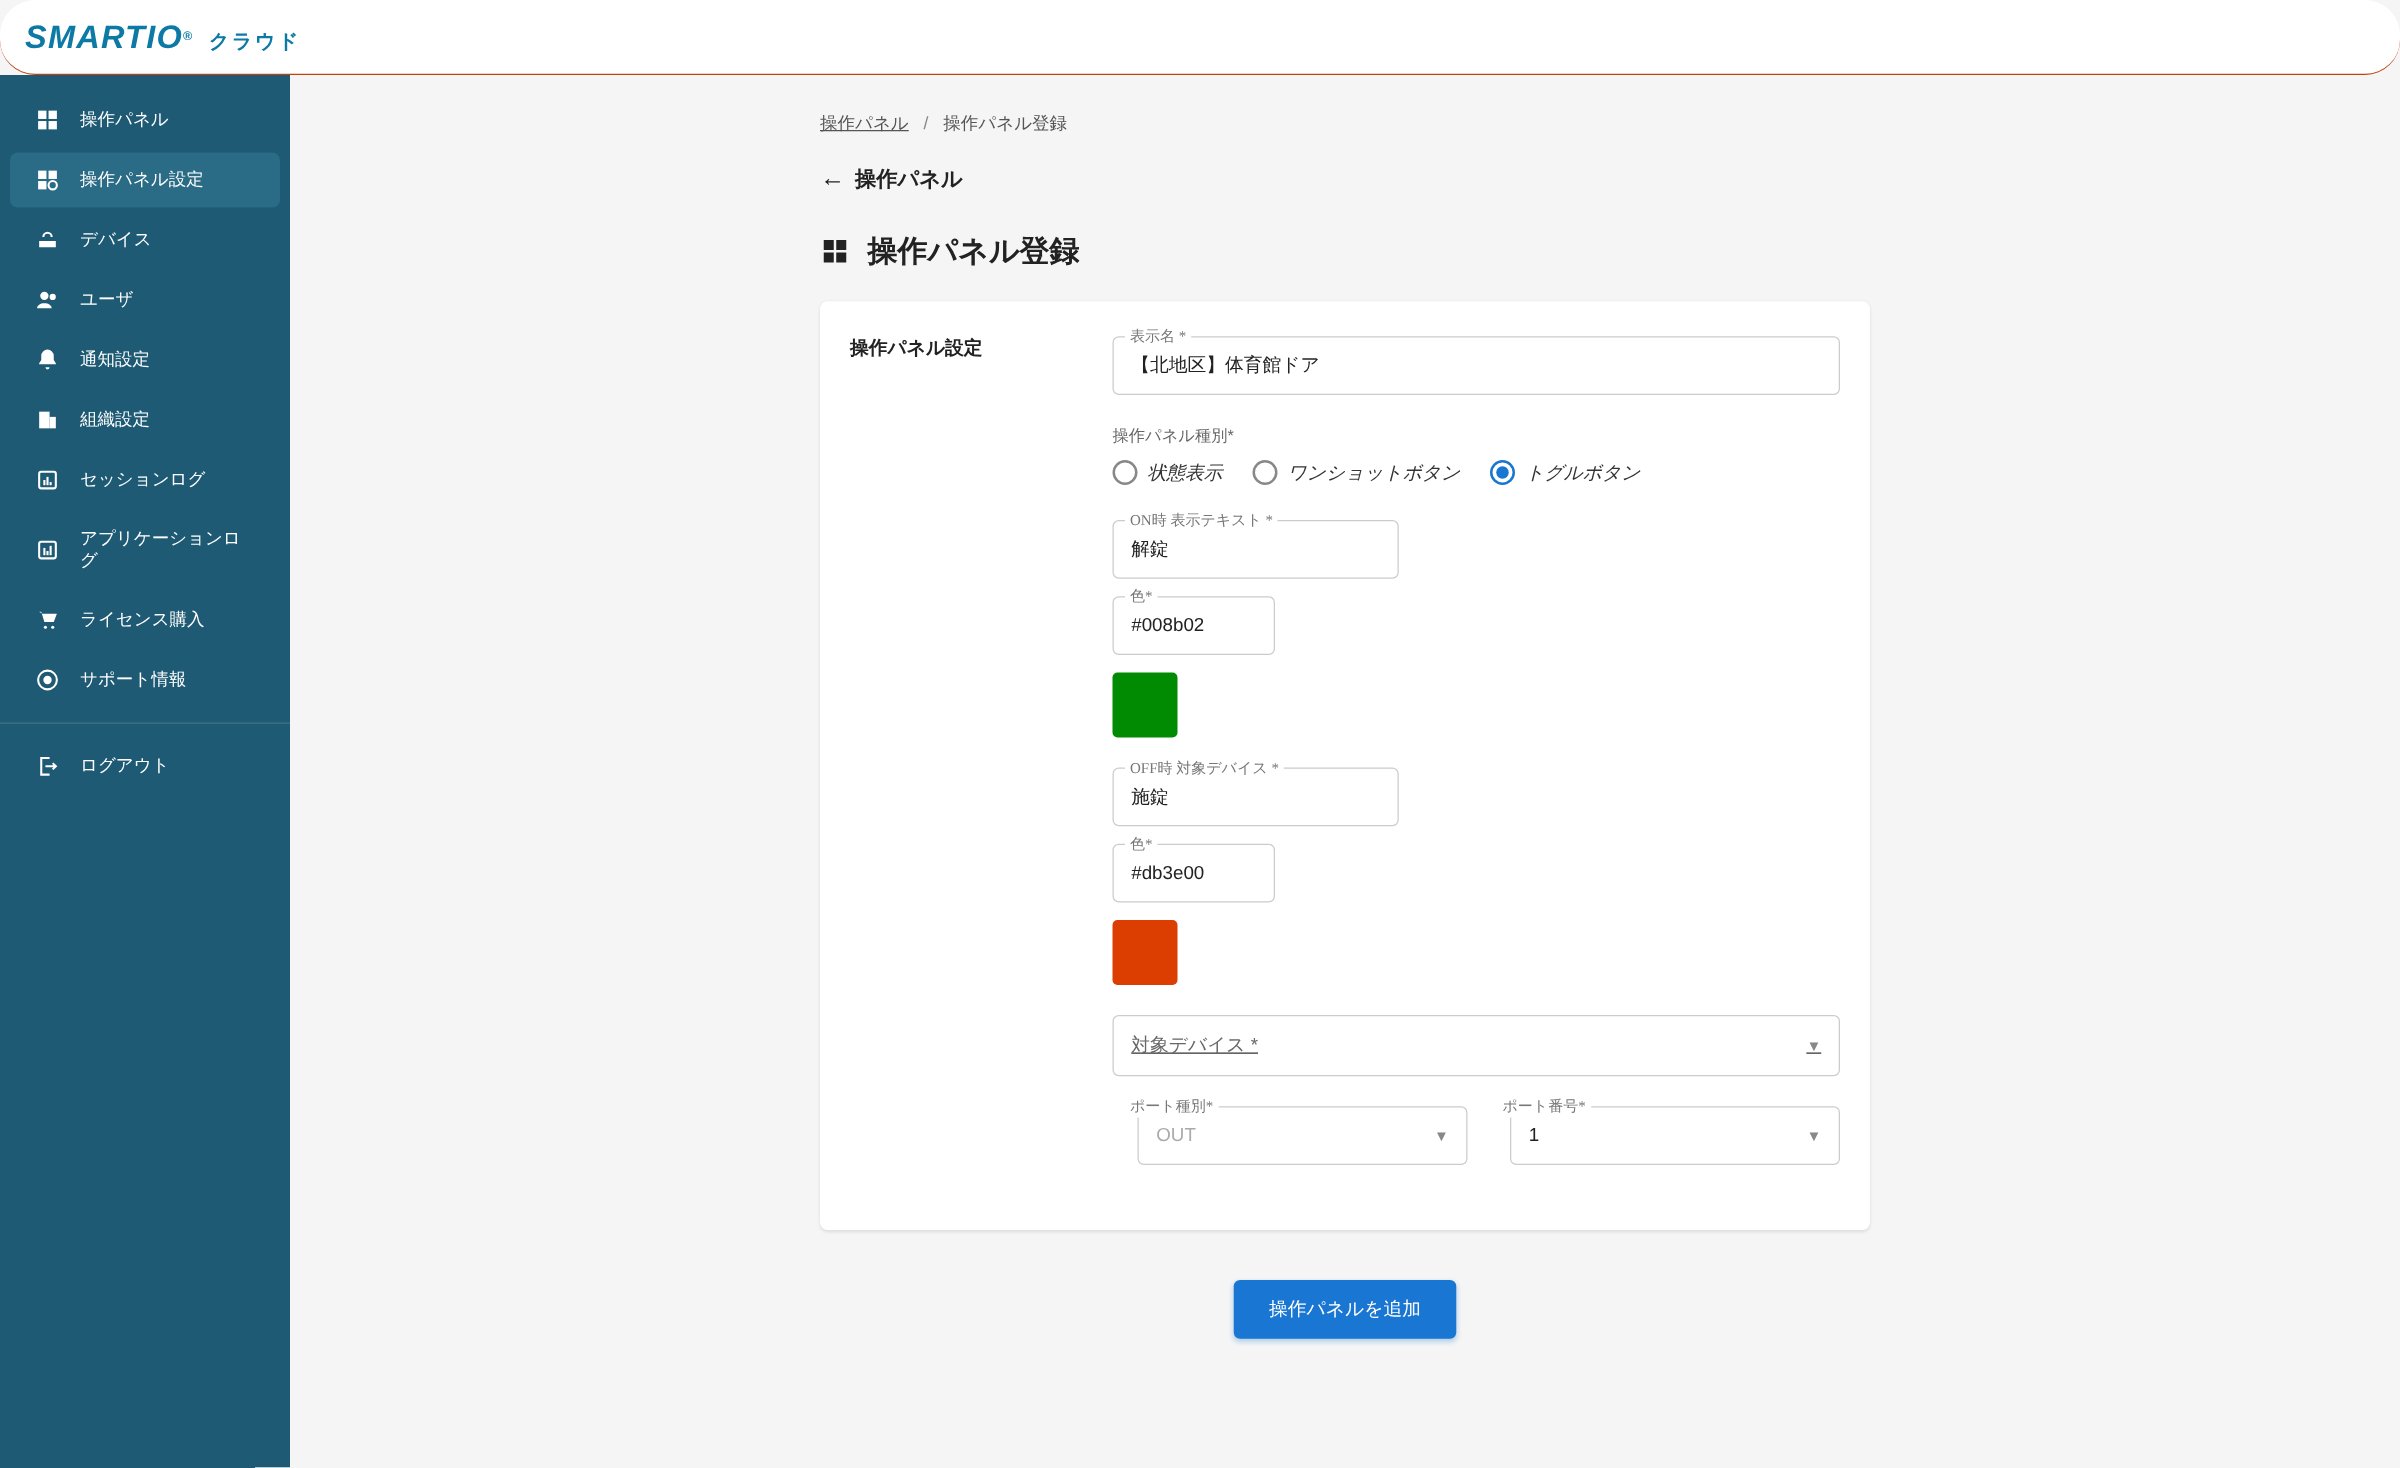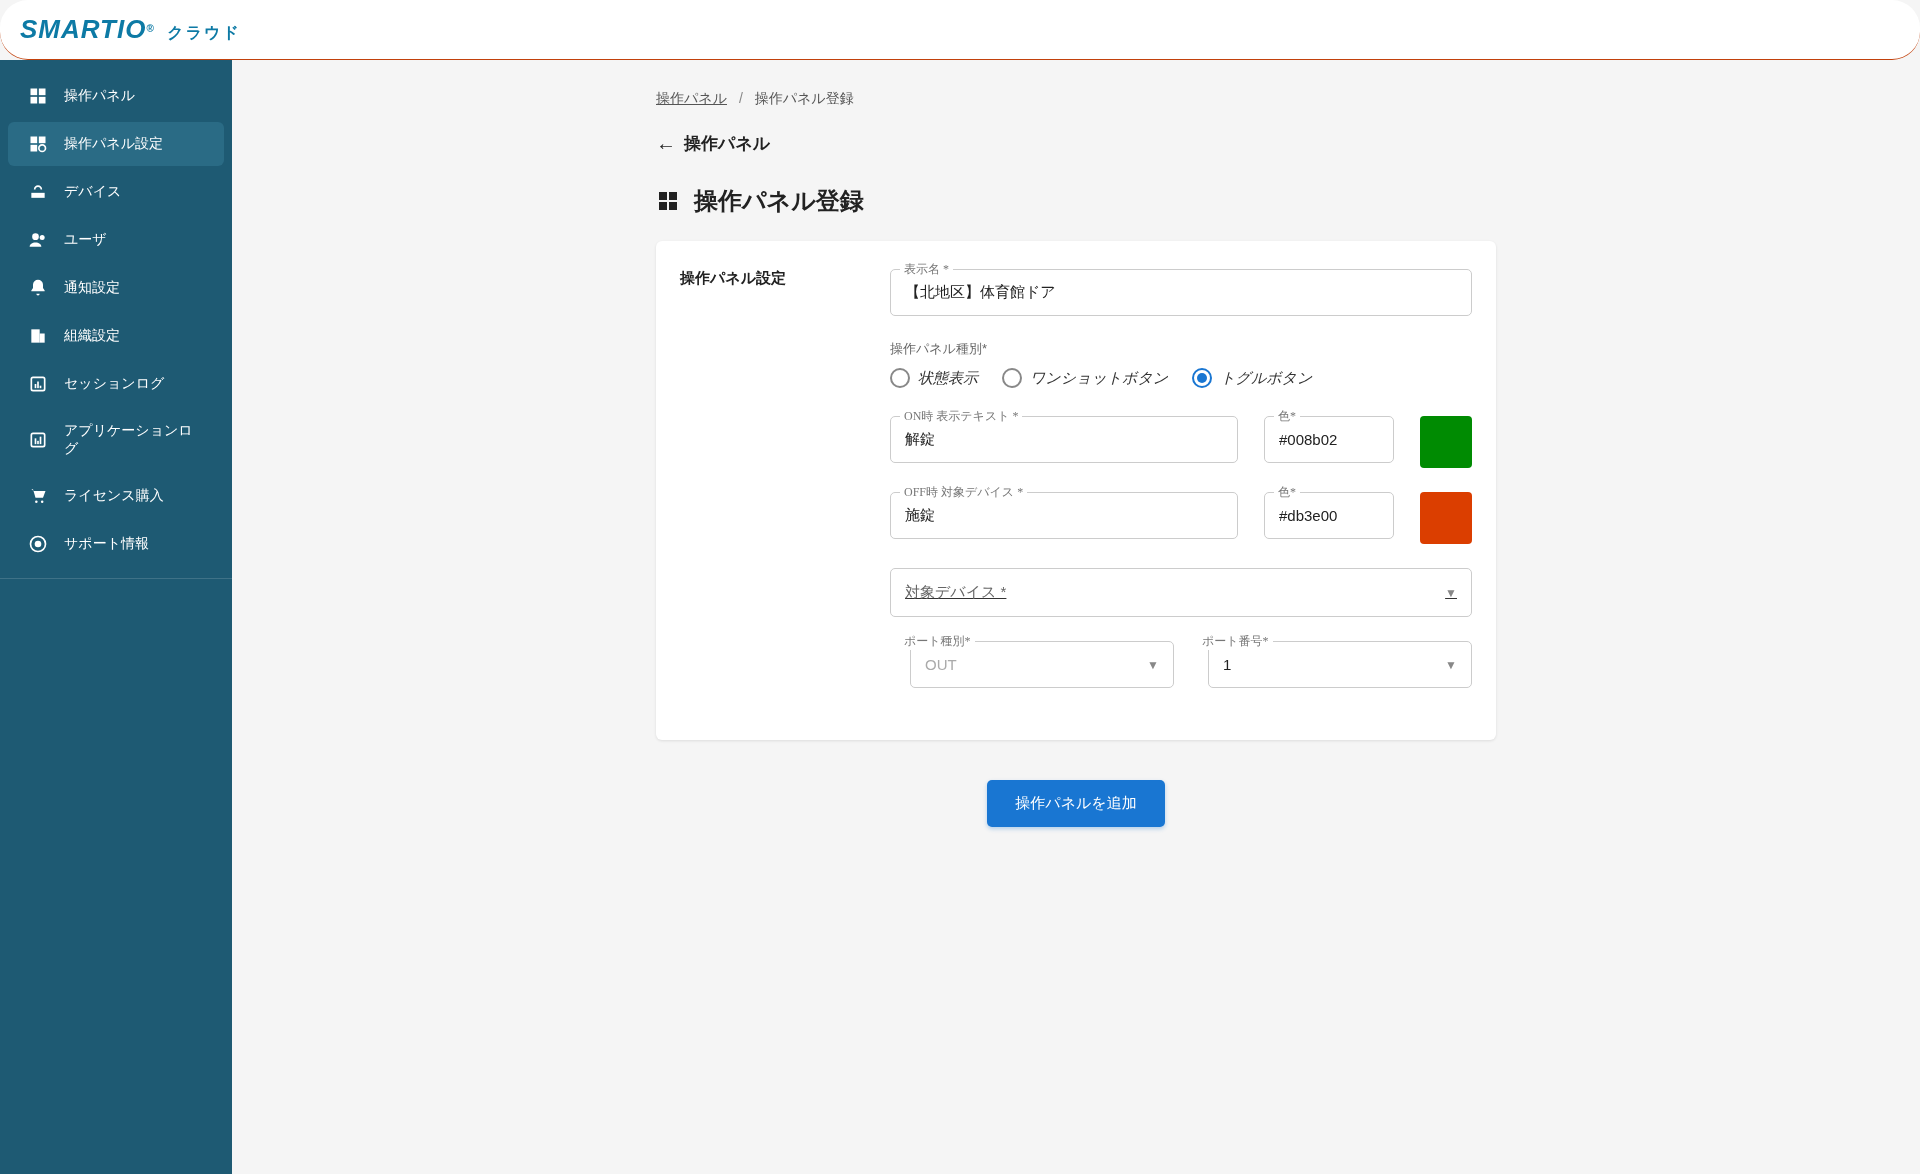--- a/index.html
+++ b/index.html
@@ -40,21 +40,21 @@
 .field-input { width: 100%; border: 1px solid #ccc; border-radius: 5px; padding: 14px 14px; font-size: 15px; color: #222; background: #fff; }
 
 .field-caption { font-size: 13px; color: #666; margin-bottom: 10px; }
 
 .radio-row { display: flex; gap: 24px; align-items: center; margin-bottom: 28px; font-style: italic; }
 .radio-opt { display: flex; align-items: center; gap: 8px; cursor: pointer; font-size: 15px; }
 .radio-circle { width: 20px; height: 20px; border: 2px solid #888; border-radius: 50%; display: flex; align-items: center; justify-content: center; }
 .radio-circle.checked { border-color: #1976d2; }
 .radio-dot { width: 10px; height: 10px; background: #1976d2; border-radius: 50%; }
 
-.row-2 { display: flex; gap: 26px; margin-bottom: 24px; align-items: flex-start; }
+.row-2 { display: flex; gap: 14px; margin-bottom: 24px; align-items: flex-start; flex-direction: column; }
 .row-2 .field { margin-bottom: 0; }
 .col-text { flex: 1; }
 .col-color { width: 130px; }
 .color-swatch { width: 52px; height: 52px; border-radius: 4px; flex-shrink: 0; margin-top: 0px; }
 
 .select-field { position: relative; }
 .select-input { width: 100%; border: 1px solid #ccc; border-radius: 5px; padding: 14px 14px; font-size: 15px; color: #222; background: #fff; cursor: pointer; display: flex; justify-content: space-between; align-items: center; }
 .select-input.placeholder { color: #666; }
 .select-input.disabled { color: #aaa; background: #fff; }
 .chevron { color: #888; font-size: 12px; }
@@ -174,20 +174,29 @@
     <div class="sidebar-item">
       <span class="sidebar-icon">
           <svg viewBox="0 0 24 24" width="20" height="20">
             <circle cx="12" cy="12" r="9" fill="none" stroke="currentColor" stroke-width="2"></circle>
             <circle cx="12" cy="12" r="4"></circle>
           </svg>
         </span>
       <span>サポート情報</span>
     </div>
     <div class="sidebar-divider"></div>
+    <div class="sidebar-item">
+      <span class="sidebar-icon">
+          <svg viewBox="0 0 24 24" width="20" height="20">
+            <path d="M14 4h-8v16h8" fill="none" stroke="currentColor" stroke-width="2"></path>
+            <path d="M10 12h10m-3-3l3 3-3 3" fill="none" stroke="currentColor" stroke-width="2"></path>
+          </svg>
+        </span>
+      <span>ログアウト</span>
+    </div>
   </nav>
 
   <main class="main">
     <div class="content-wrap">
 
       <div class="breadcrumb">
         <a href="#">操作パネル</a>
         <span class="breadcrumb-sep">/</span>
         <span>操作パネル登録</span>
       </div>

